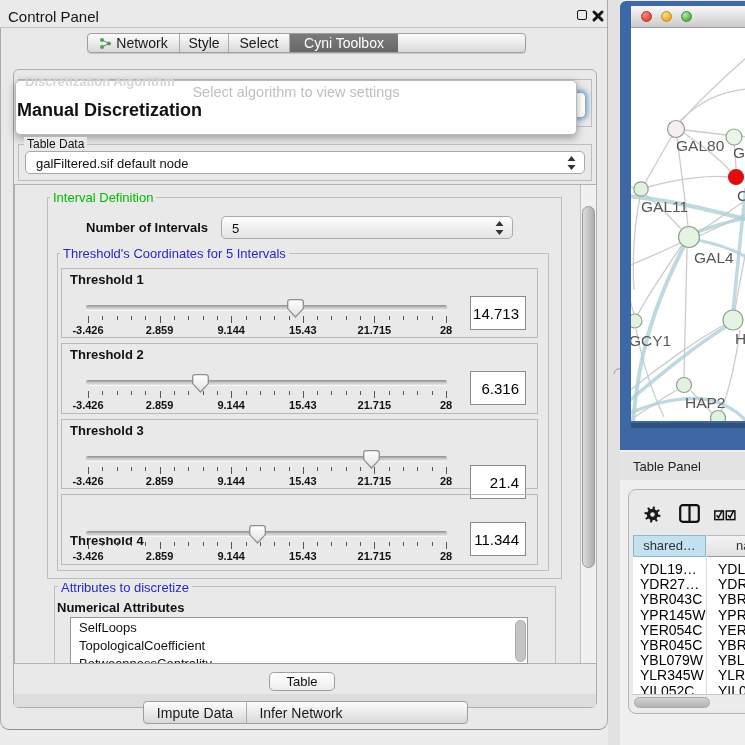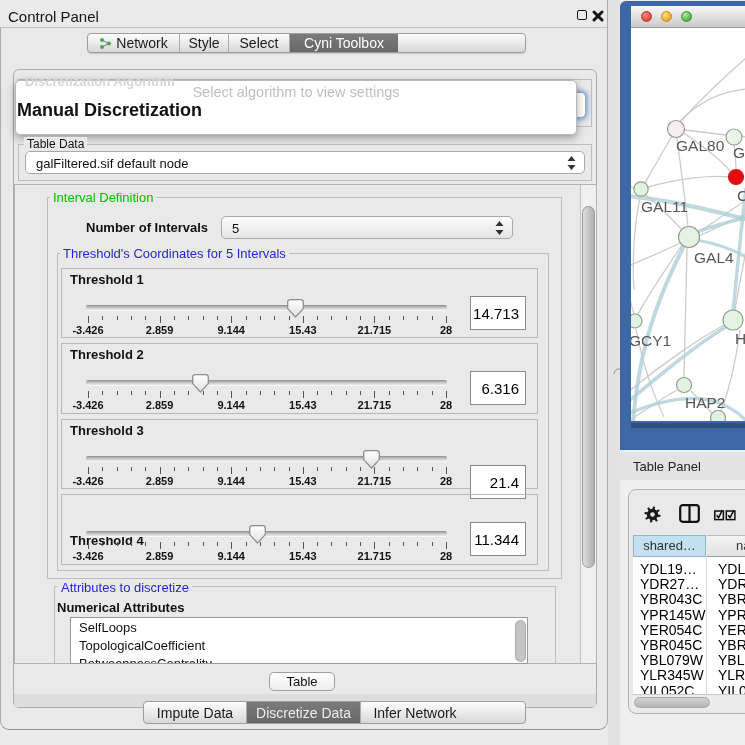--- a/index.html
+++ b/index.html
@@ -300,23 +300,22 @@
   <div class="lbl bold" style="left:57px;top:600px;">Numerical Attributes</div>
   <div class="abs" style="left:70px;top:617px;width:458px;height:47px;background:#fff;border:1px solid #9a9a9a;box-sizing:border-box;overflow:hidden;">
     <div style="position:absolute;left:8px;top:2px;font-size:13px;color:#111;">SelfLoops</div>
     <div style="position:absolute;left:8px;top:20px;font-size:13px;color:#111;">TopologicalCoefficient</div>
     <div style="position:absolute;left:8px;top:38px;font-size:13px;color:#111;">BetweennessCentrality</div>
     <div style="position:absolute;right:1px;top:2px;width:11px;height:42px;background:#c4c4c4;border:1px solid #ababab;border-radius:6px;box-sizing:border-box;"></div>
   </div>
 
   <div class="abs" id="apply">Table</div>
   <div class="abs" style="left:14px;top:694px;width:582px;height:13px;background:#dddddd;"></div>
-  <div class="seg" style="left:143px;top:701px;width:383px;height:23px;">
+  <div class="seg" style="left:143px;top:701px;width:325px;height:23px;">
     <div class="s" style="width:103px;">Impute Data</div>
-    <div class="s sel" style="width:114px;color:#ececec;">Discretize Data</div>
     <div class="s" style="width:108px;">Infer Network</div>
   </div>
 
   <svg class="abs" style="left:612px;top:366px;" width="10" height="10" viewBox="0 0 10 10">
       <path d="M2 8 Q3 2 8 3" stroke="#9a9a9a" stroke-width="1" fill="none"></path>
     </svg>
 
   <div class="abs" id="nframe"></div>
   <div class="abs" id="ntitle"></div>
   <div class="tl" style="left:641px;background:radial-gradient(circle at 35% 30%,#ff8a80,#e2463a 70%);border:1px solid #b73329;"></div>

